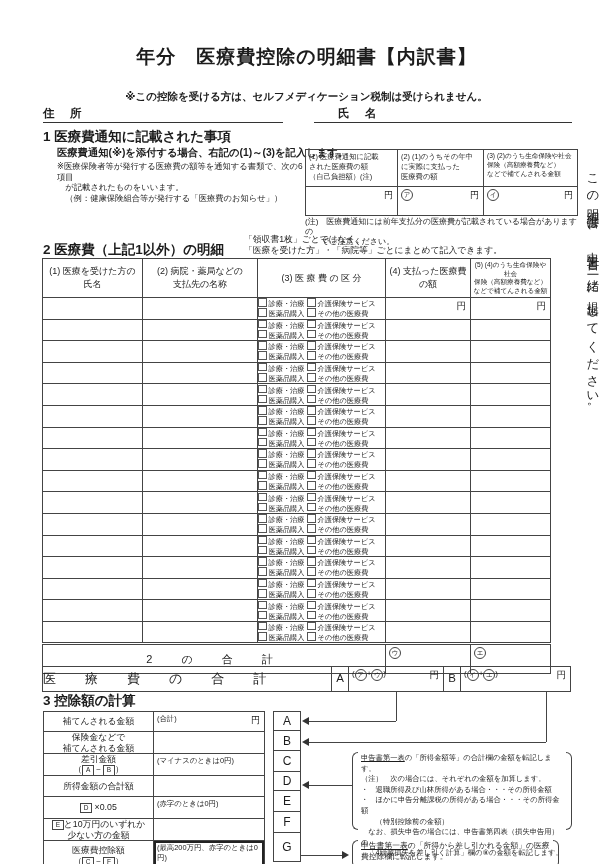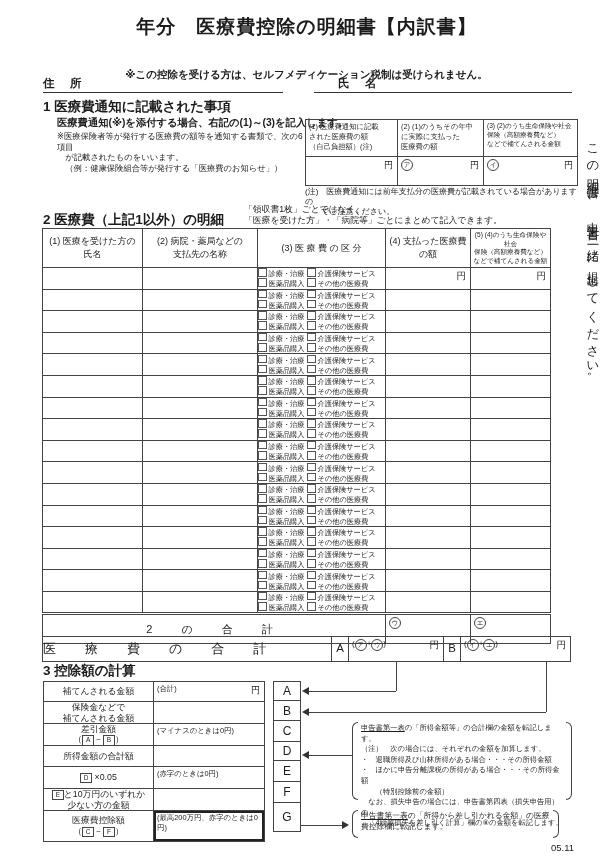--- a/index.html
+++ b/index.html
@@ -1,21 +1,21 @@
 <!DOCTYPE html>
 <html><head>
 <meta charset="utf-8">
 <style>
   html,body{margin:0;padding:0;background:#e8e8e8;}
   .page{position:relative;width:613px;height:864px;background:#ffffff;overflow:hidden;
         font-family:"Liberation Sans","DejaVu Sans",sans-serif;color:#1c1c1c;}
-  .abs{position:absolute;}
+  .abs{position:absolute;margin-top:30px;}
   
   .title{left:0;top:14px;width:613px;text-align:center;font-size:19px;font-weight:bold;letter-spacing:1px;}
-  .subtitle{left:0;top:68px;width:613px;text-align:center;font-size:10.5px;font-weight:bold;}
+  .subtitle{left:0;top:60px;width:613px;text-align:center;font-size:10.5px;font-weight:bold;}
   .fld-label{font-size:11.5px;font-weight:bold;letter-spacing:2px;}
   .fld-line{border-bottom:1.4px solid #333;height:0;}
   
   .sec-h{font-size:13.5px;font-weight:bold;}
   .intro{font-size:10.3px;font-weight:bold;}
   .small{font-size:8.3px;line-height:10.6px;white-space:pre-line;}
   
   .pblock{display:flex;align-items:stretch;}
   .bpl,.bpr{width:5px;flex:0 0 5px;}
   .bpl{border:1.2px solid #444;border-right:none;border-radius:7px 0 0 7px;}

